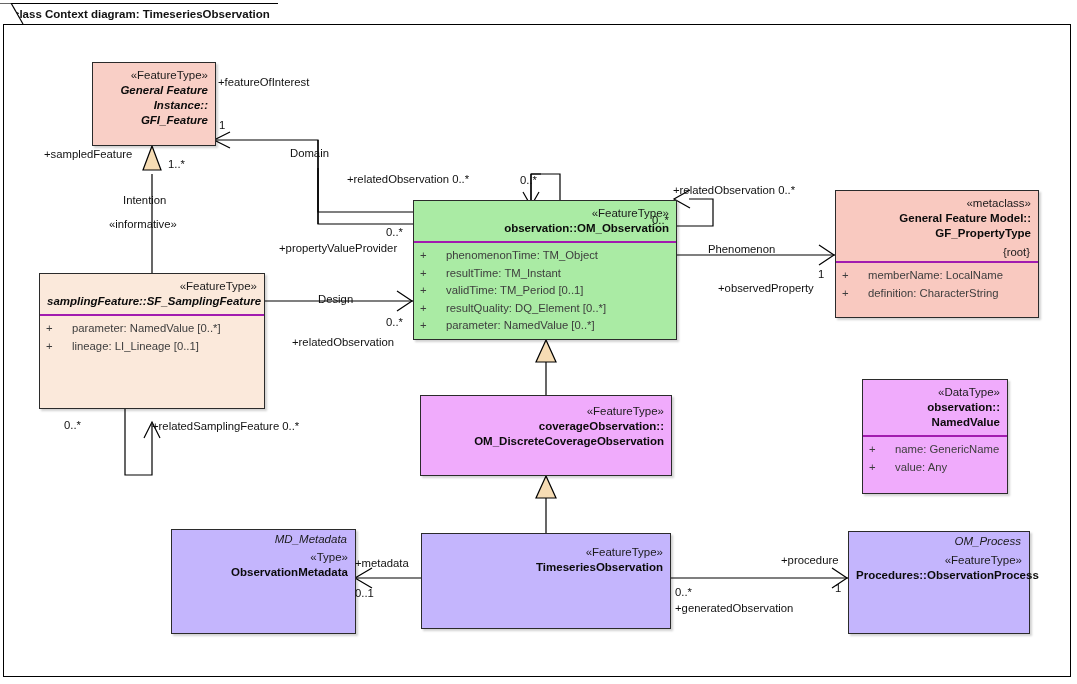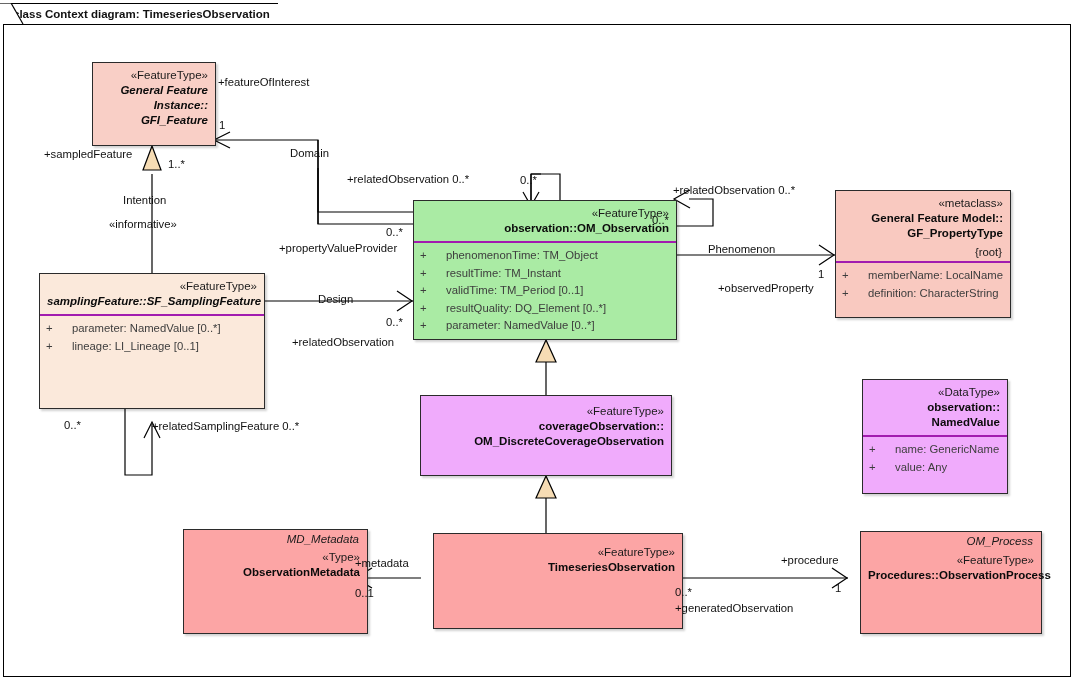--- a/index.html
+++ b/index.html
@@ -109,21 +109,21 @@
     color:#1a1a1a;
     padding:3px 8px 0 0;
   }
 
   
   .fill-pink   { background:#f9cfc6; }
   .fill-pink2  { background:#f9c9c0; }
   .fill-peach  { background:#fbe9db; }
   .fill-green  { background:#aaeba4; }
   .fill-green2 { background:#f0abfc; }
-  .fill-cyan   { background:#fca5a5;margin-left:12px; }
+  .fill-cyan   { background:#c4b5fd; }
 
   
   .lbl{
     position:absolute;
     font-size:11.3px;
     color:#111;
     white-space:nowrap;
     z-index:5;
   }
 
@@ -228,21 +228,21 @@
     </div>
     <div class="divider attrs">
       <div class="attr"><span class="plus">+</span><span>phenomenonTime: TM_Object</span></div>
       <div class="attr"><span class="plus">+</span><span>resultTime: TM_Instant</span></div>
       <div class="attr"><span class="plus">+</span><span>validTime: TM_Period [0..1]</span></div>
       <div class="attr"><span class="plus">+</span><span>resultQuality: DQ_Element [0..*]</span></div>
       <div class="attr"><span class="plus">+</span><span>parameter: NamedValue [0..*]</span></div>
     </div>
   </div>
 
-  <div class="cls fill-pink2" style="left:835px; top:190px; width:176px; height:128px;">
+  <div class="cls fill-pink2" style="left:835px; top:190px; width:204px; height:128px;">
     <div class="head">
       <div class="stereo">«metaclass»</div>
       <div class="nm">General Feature Model::</div>
       <div class="nm">GF_PropertyType</div>
     </div>
     <div class="tag-root">{root}</div>
     <div class="divider attrs">
       <div class="attr"><span class="plus">+</span><span>memberName: LocalName</span></div>
       <div class="attr"><span class="plus">+</span><span>definition: CharacterString</span></div>
     </div>

